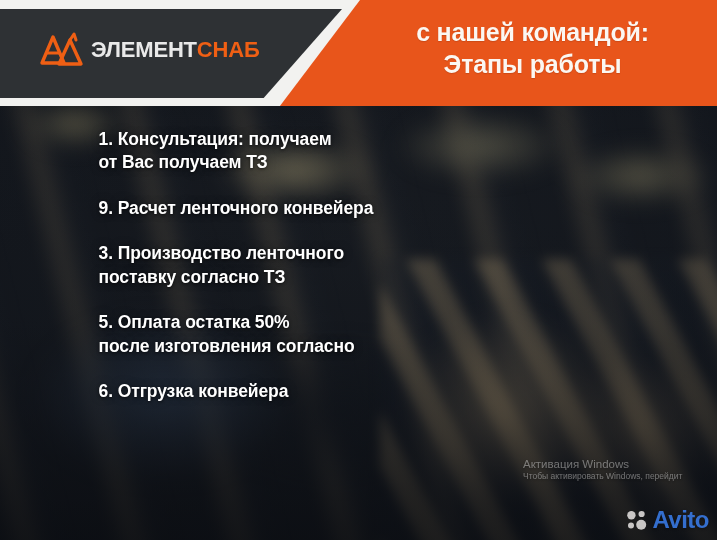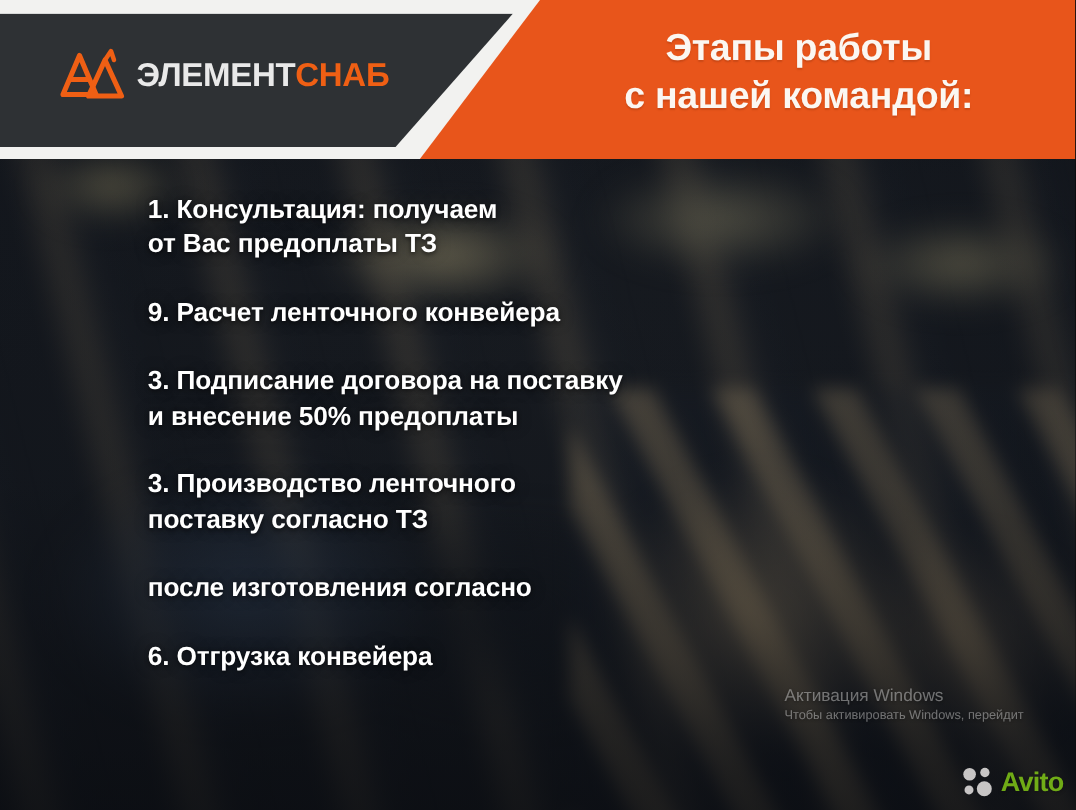--- a/index.html
+++ b/index.html
@@ -219,22 +219,22 @@
     right: 8px;
     bottom: 8px;
     display: flex;
     align-items: center;
     gap: 4px;
     z-index: 6;
     opacity: .82;
   }
   .avito-dots { width: 22px; height: 22px; display: block; }
   .avito-word {
-    color: #84cc16;
-    font-size: 18px;
+    color: #3b82f6;
+    font-size: 24px;
     font-weight: 700;
     letter-spacing: -0.5px;
     line-height: 1;
     text-shadow: 0 1px 3px rgba(0,0,0,.45);
   }
 </style>
 </head>
 <body>
 
 <div id="canvas">
@@ -256,42 +256,39 @@
       <svg class="logo-mark" viewBox="0 0 44 38">
         <path d="M13 6 L24 32 L2 32 Z" fill="none" stroke="#ef5f14" stroke-width="3.4" stroke-linejoin="round"></path>
         <path d="M30 9 L41 33 L19 33 Z" fill="none" stroke="#ef5f14" stroke-width="3.4" stroke-linejoin="round"></path>
         <path d="M7 22 L19 22" stroke="#ef5f14" stroke-width="3.2" stroke-linecap="round"></path>
         <path d="M30 9 L34 3 L36 9" fill="none" stroke="#ef5f14" stroke-width="3" stroke-linejoin="round" stroke-linecap="round"></path>
       </svg>
       <div class="logo-text"><span class="part-a">ЭЛЕМЕНТ</span><span class="part-b">СНАБ</span></div>
     </div>
 
     <div class="header-title">
+      <div>с нашей командой:</div>
       <div>Этапы работы</div>
-      <div>с нашей командой:</div>
     </div>
   </div>
 
   <div class="steps">
     <div class="step">
       <span>1. Консультация: получаем</span>
-      <span class="l2">от Вас предоплаты ТЗ</span>
+      <span class="l2">от Вас получаем ТЗ</span>
     </div>
     <div class="step">
       <span>9. Расчет ленточного конвейера</span>
-    </div>
-    <div class="step">
-      <span>3. Подписание договора на поставку</span>
-      <span class="l2">и внесение 50% предоплаты</span>
     </div>
     <div class="step">
       <span>3. Производство ленточного</span>
       <span class="l2">поставку согласно ТЗ</span>
     </div>
     <div class="step">
+      <span>5. Оплата остатка 50%</span>
       <span class="l2">после изготовления согласно</span>
     </div>
     <div class="step">
       <span>6. Отгрузка конвейера</span>
     </div>
   </div>
 
   <div class="winact">
     <div class="winact-title">Активация Windows</div>
     <div class="winact-sub">Чтобы активировать Windows, перейдит</div>

